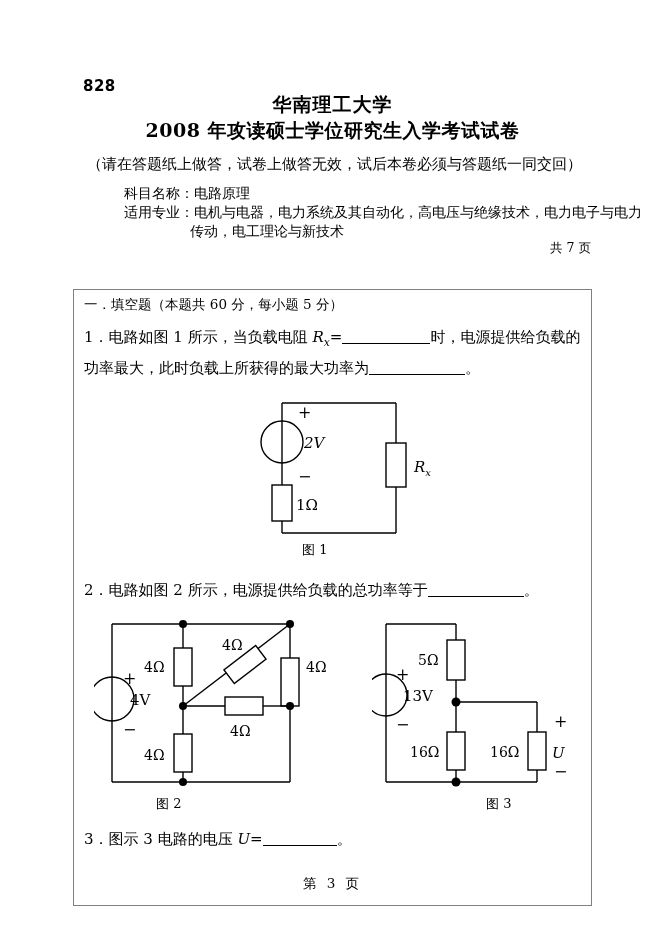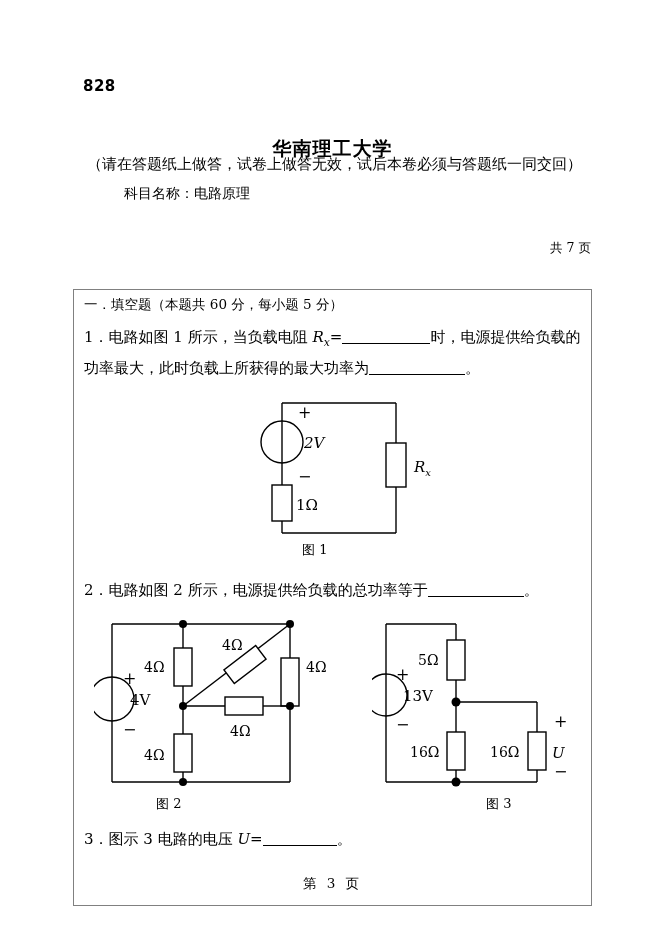--- a/index.html
+++ b/index.html
@@ -31,21 +31,20 @@
     letter-spacing: 0.5px;
   }
   .title-main {
     position: absolute;
     left: 0; top: 92px;
     width: 665px;
     text-align: center;
     font-size: 19px;
     font-weight: bold;
     letter-spacing: 1px;
-    margin-top: 44px;
   }
   .title-sub {
     position: absolute;
     left: 0; top: 118px;
     width: 665px;
     text-align: center;
     font-size: 19px;
     font-weight: bold;
     letter-spacing: 0.5px;
   }
@@ -154,26 +153,31 @@
   }
 </style>
 </head>
 <body>
 
 <div class="page">
 
   <div class="code-no">828</div>
 
   <div class="title-main">华南理工大学</div>
+  <div class="title-sub">2008 年攻读硕士学位研究生入学考试试卷</div>
   <div class="notice">（请在答题纸上做答，试卷上做答无效，试后本卷必须与答题纸一同交回）</div>
 
   <div class="meta-line meta-subject">
     <span>科目名称：</span><span>电路原理</span>
   </div>
 
+  <div class="meta-line meta-major">
+    <span>适用专业：</span><span>电机与电器，电力系统及其自动化，高电压与绝缘技术，电力电子与电力</span>
+    <span class="indent">传动，电工理论与新技术</span>
+  </div>
 
   <div class="page-total">共 7 页</div>
 
   <div class="exam-box">
 
     <div class="sec-heading">一．填空题（本题共 60 分，每小题 5 分）</div>
 
     <div class="q-line q1a">
       <span>1．</span><span>电路如图 1 所示，当负载电阻</span>
       <span class="var-italic"><span>R</span><sub>x</sub></span><span>=</span><span class="blank-m"></span><span>时，电源提供给负载的</span>

